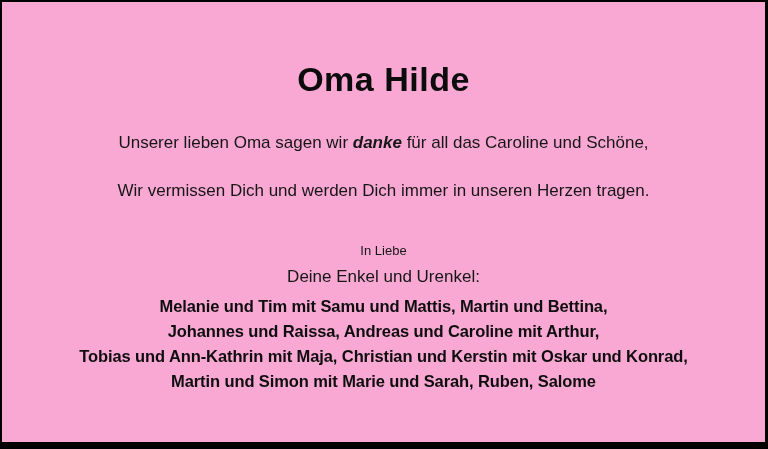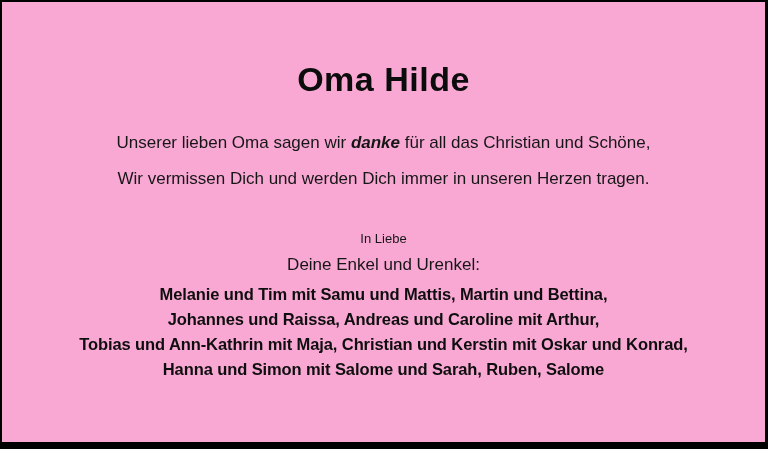--- a/index.html
+++ b/index.html
@@ -39,21 +39,21 @@
     font-size: 17px;
     line-height: 26px;
     font-weight: 400;
     color: #161616;
   }
   .para .emph {
     font-weight: 700;
     font-style: italic;
   }
   .miss-line {
-    margin: 10px 30px 0 30px;
+    margin: 22px 30px 0 30px;
     font-size: 17px;
     line-height: 26px;
     color: #161616;
   }
   .closing {
     margin: 34px 0 0 0;
     font-size: 13px;
     line-height: 26px;
     color: #161616;
   }
@@ -76,29 +76,29 @@
   }
 </style>
 </head>
 <body>
 
 <div class="card">
 
   <h1 class="title">Oma Hilde</h1>
 
   <p class="para">
-    <span>Unserer lieben Oma sagen wir </span><span class="emph">danke</span><span> für all das Christian und Schöne,</span><br>
+    <span>Unserer lieben Oma sagen wir </span><span class="emph">danke</span><span> für all das Caroline und Schöne,</span><br>
   </p>
 
   <p class="miss-line">Wir vermissen Dich und werden Dich immer in unseren Herzen tragen.</p>
 
   <p class="closing">In Liebe</p>
 
   <p class="from-line">Deine Enkel und Urenkel:</p>
 
   <div class="names">
     <div>Melanie und Tim mit Samu und Mattis, Martin und Bettina,</div>
     <div>Johannes und Raissa, Andreas und Caroline mit Arthur,</div>
     <div>Tobias und Ann-Kathrin mit Maja, Christian und Kerstin mit Oskar und Konrad,</div>
-    <div>Hanna und Simon mit Salome und Sarah, Ruben, Salome</div>
+    <div>Martin und Simon mit Marie und Sarah, Ruben, Salome</div>
   </div>
 
 </div>
 
 </body></html>

